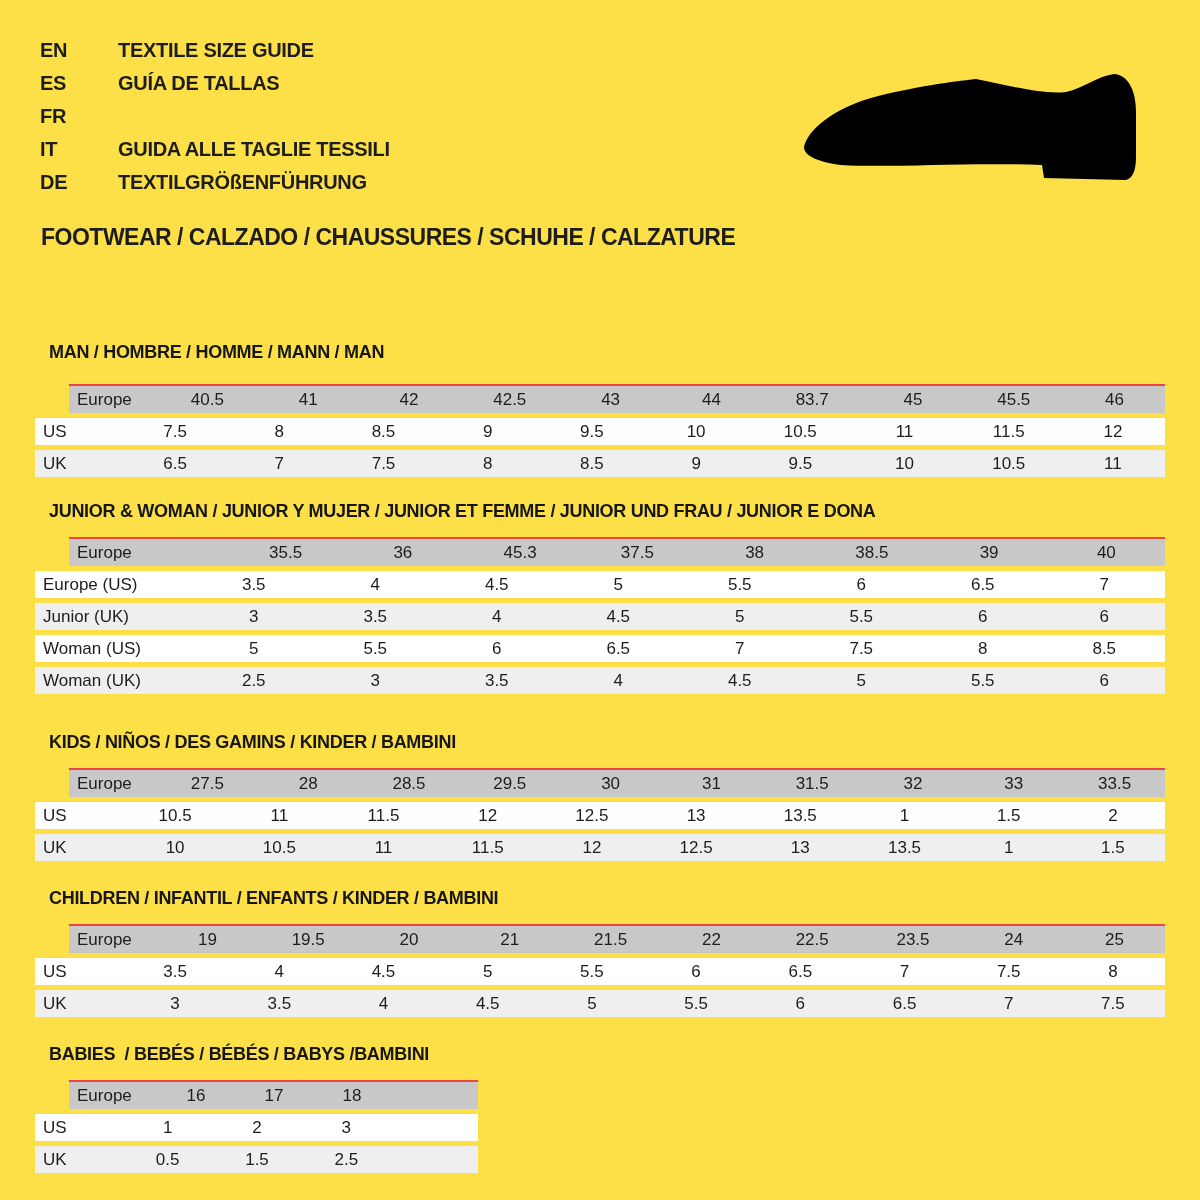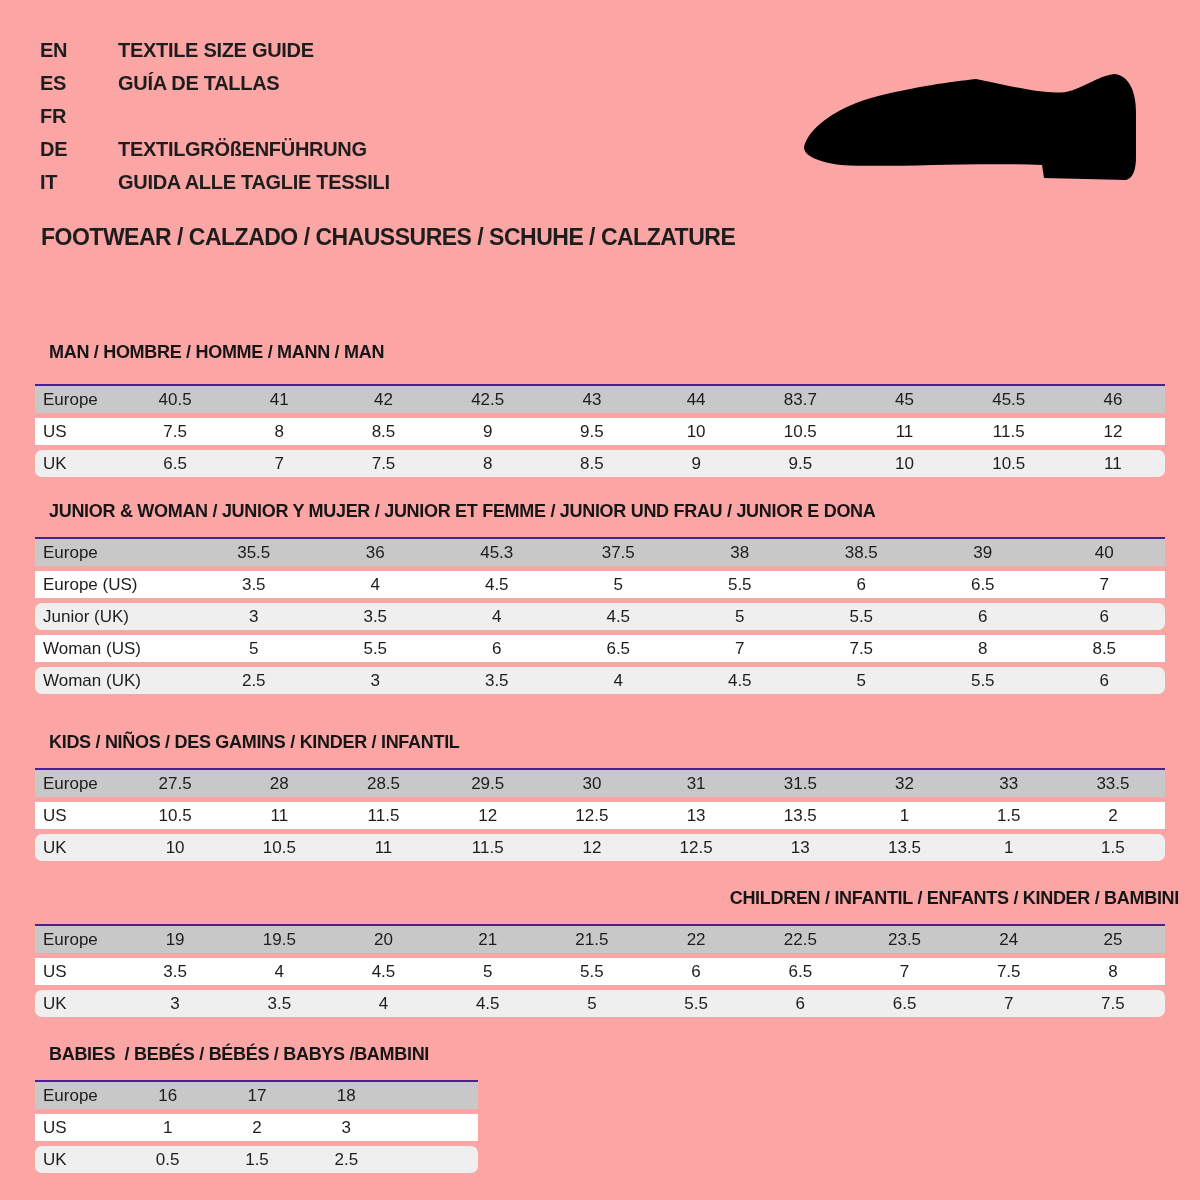--- a/index.html
+++ b/index.html
@@ -1,17 +1,17 @@
 <!DOCTYPE html>
 <html><head>
 <meta charset="utf-8">
 <style>
   html,body{margin:0;padding:0;background:#fff;}
   .page{
-    position:relative;width:1200px;height:1200px;background:#fca5a5;overflow:hidden;
+    position:relative;width:1200px;height:1200px;background:#fde047;overflow:hidden;
     font-family:"Liberation Sans",sans-serif;color:#1d1d1d;
   }
   
   .lang-block{position:absolute;left:40px;top:34px;}
   .lang-row{display:flex;height:33px;align-items:center;}
   .lang-code{width:78px;font-weight:bold;font-size:20px;letter-spacing:-0.3px;}
   .lang-label{font-weight:bold;font-size:20px;letter-spacing:-0.3px;white-space:pre;}
   
   .category-line{
     position:absolute;left:41px;top:224px;font-weight:bold;font-size:23px;
@@ -21,60 +21,60 @@
   .shoe{position:absolute;left:795px;top:52px;width:352px;height:150px;}
   
   .size-section{position:absolute;left:35px;width:1130px;}
   .section-title{
     margin:0 0 0 14px;font-size:18px;font-weight:bold;letter-spacing:-0.3px;
     white-space:pre;color:#161616;
   }
   .size-table{position:absolute;left:35px;width:1130px;}
   .size-table.t-babies{width:443px;}
   .trow{display:flex;height:27px;margin-bottom:5px;align-items:center;}
-  .trow.thead{background:#c8c8c8;border-top:2px solid #4c1d95;}
-  .trow.teven{background:#efefef;border-radius:7px;}
+  .trow.thead{background:#c8c8c8;border-top:2px solid #ef4444;margin-left:34px;}
+  .trow.teven{background:#efefef;}
   .trow.todd{background:#fff;justify-content:flex-end;}
   .tlabel{
     flex:0 0 80px;padding-left:8px;font-size:17px;white-space:nowrap;
   }
   .t-junior .tlabel{flex:0 0 150px;}
   .tcell{flex:1 1 0;text-align:center;font-size:17px;}
   .tspacer{flex:0 0 87px;}
   
   #title-man{top:342px;}      #table-man{top:384px;}
   #title-junior{top:501px;}   #table-junior{top:537px;}
   #title-kids{top:732px;}     #table-kids{top:768px;}
-  #title-children{top:888px;text-align:right;} #table-children{top:924px;}
+  #title-children{top:888px;} #table-children{top:924px;}
   #title-babies{top:1044px;}  #table-babies{top:1080px;}
 </style>
 </head>
 <body>
 
 <div class="page">
 
   <div class="lang-block">
     <div class="lang-row">
       <span class="lang-code">EN</span>
       <span class="lang-label">TEXTILE SIZE GUIDE</span>
     </div>
     <div class="lang-row">
       <span class="lang-code">ES</span>
       <span class="lang-label">GUÍA DE TALLAS</span>
     </div>
     <div class="lang-row">
       <span class="lang-code">FR</span>
     </div>
     <div class="lang-row">
+      <span class="lang-code">IT</span>
+      <span class="lang-label">GUIDA ALLE TAGLIE TESSILI</span>
+    </div>
+    <div class="lang-row">
       <span class="lang-code">DE</span>
       <span class="lang-label">TEXTILGRÖßENFÜHRUNG</span>
-    </div>
-    <div class="lang-row">
-      <span class="lang-code">IT</span>
-      <span class="lang-label">GUIDA ALLE TAGLIE TESSILI</span>
     </div>
   </div>
 
   <svg class="shoe" viewBox="0 0 350 150" aria-hidden="true">
     <path fill="#000" d="
       M 8 95
       C 12 78, 35 58, 75 46
       C 120 34, 155 30, 180 27
       C 215 34, 248 43, 270 40
       C 288 36, 302 24, 318 22
@@ -85,21 +85,21 @@
       L 246 113
       C 170 110, 95 116, 45 113
       C 22 110, 8 104, 8 95
       Z"></path>
   </svg>
 
   <div class="category-line">FOOTWEAR / CALZADO / CHAUSSURES / SCHUHE / CALZATURE</div>
 
   <h2 class="section-title size-section" id="title-man">MAN / HOMBRE / HOMME / MANN / MAN</h2>
   <h2 class="section-title size-section" id="title-junior">JUNIOR &amp; WOMAN / JUNIOR Y MUJER / JUNIOR ET FEMME / JUNIOR UND FRAU / JUNIOR E DONA</h2>
-  <h2 class="section-title size-section" id="title-kids">KIDS / NIÑOS / DES GAMINS / KINDER / INFANTIL</h2>
+  <h2 class="section-title size-section" id="title-kids">KIDS / NIÑOS / DES GAMINS / KINDER / BAMBINI</h2>
   <h2 class="section-title size-section" id="title-children">CHILDREN / INFANTIL / ENFANTS / KINDER / BAMBINI</h2>
   <h2 class="section-title size-section" id="title-babies">BABIES  / BEBÉS / BÉBÉS / BABYS /BAMBINI</h2>
 
   <div class="size-table" id="table-man">
       <div class="trow thead">
         <div class="tlabel">Europe</div>
         <div class="tcell">40.5</div>
         <div class="tcell">41</div>
         <div class="tcell">42</div>
         <div class="tcell">42.5</div>

